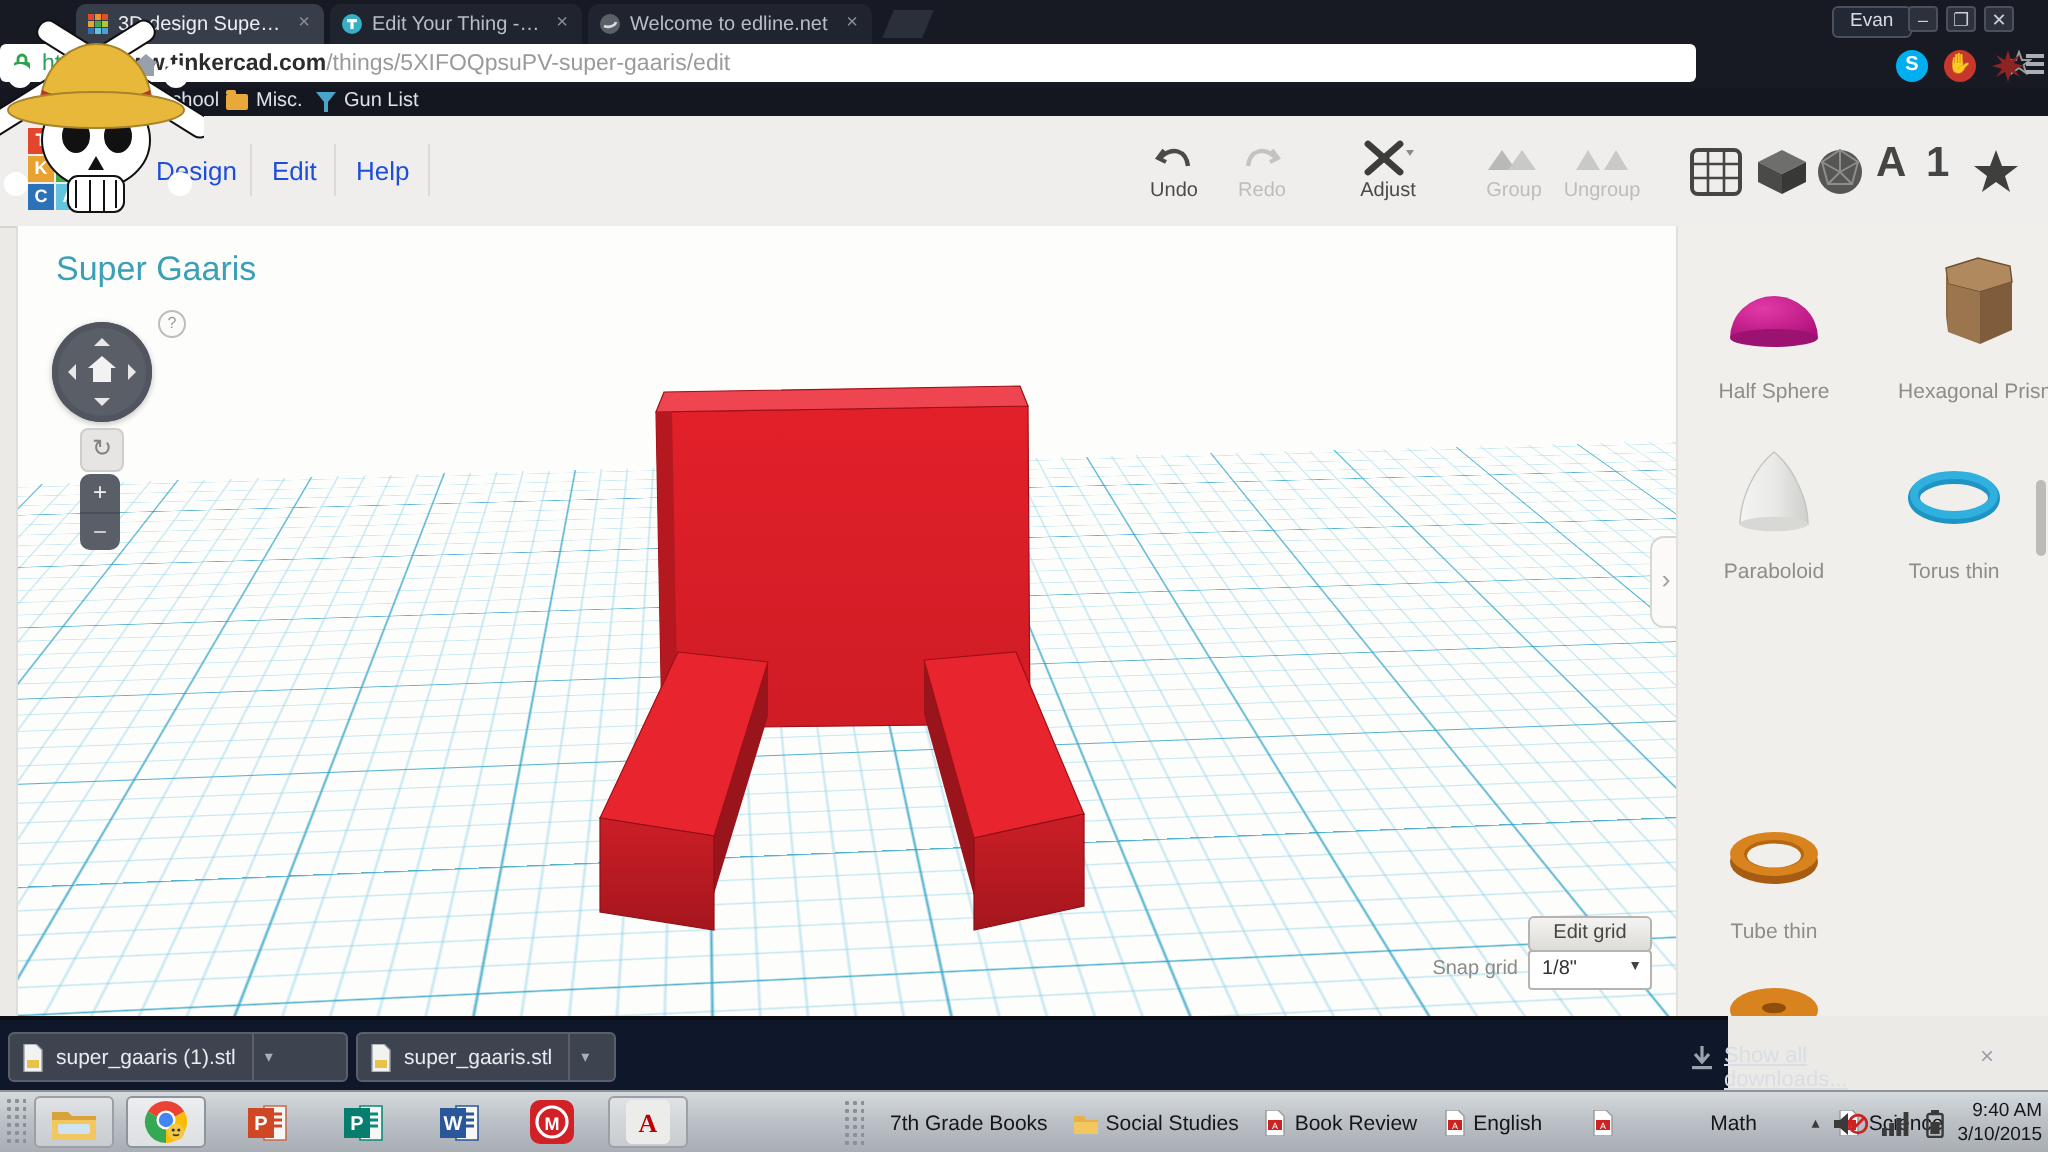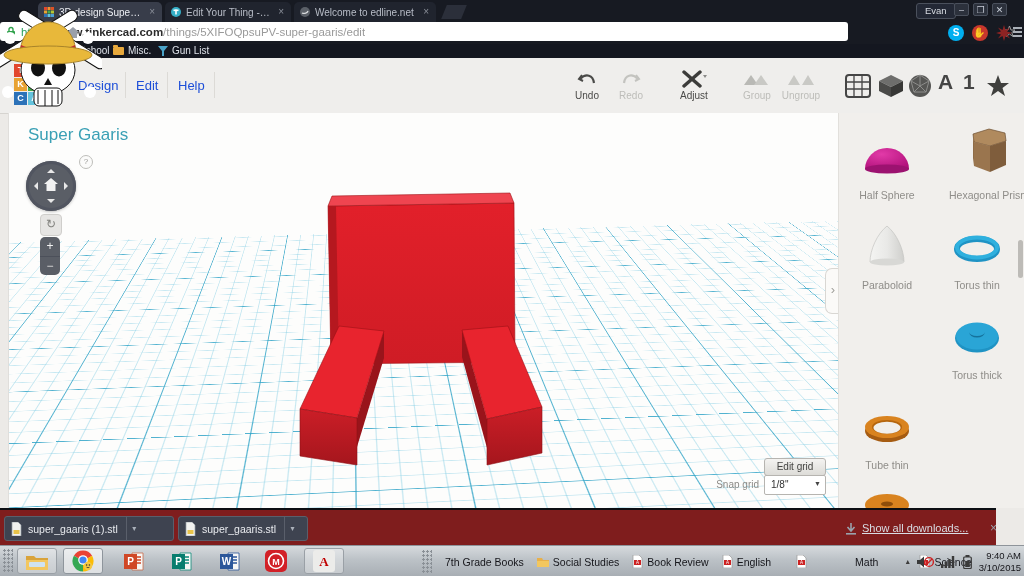--- a/index.html
+++ b/index.html
@@ -82,21 +82,21 @@
            text-align:center;line-height:42px;}
 
   
   #sidebar{left:838px;top:113px;width:186px;height:395px;background:#f1efec;overflow:hidden;
            border-left:1px solid #e2e0dc;box-sizing:border-box;}
   .cell{position:absolute;width:84px;text-align:center;}
   .cell .lbl{font-size:10.5px;color:#8f8d89;margin-top:2px;}
   #sb-scroll{right:1px;top:127px;width:5px;height:38px;border-radius:3px;background:#bdbbb7;}
 
   
-  #dlbar{left:0;top:508px;width:996px;height:37px;background:#7f1d1d;border-top:2px solid #0c0e13;box-sizing:border-box;}
+  #dlbar{left:0;top:508px;width:864px;height:37px;background:#0f172a;border-top:2px solid #0c0e13;box-sizing:border-box;}
   .dl-chip{top:6px;height:23px;background:#3e4350;border:1px solid #5a5f6b;border-radius:3px;
            display:flex;align-items:center;color:#e9ebef;font-size:10.5px;}
   .dl-chip .nm{padding:0 8px 0 6px;}
   .dl-chip .dd{width:15px;align-self:stretch;border-left:1px solid #5a5f6b;color:#aab0ba;font-size:8px;
            display:flex;align-items:center;justify-content:center;}
   #show-all{top:12px;left:862px;color:#d9dde4;font-size:11px;text-decoration:underline;}
   #dl-close{top:11px;left:990px;color:#9aa2ac;font-size:12px;}
 
   
   #taskbar{left:0;top:545px;width:1024px;height:31px;
@@ -379,28 +379,20 @@
     </svg>
     <div class="lbl">Paraboloid</div>
   </div>
   <div class="cell" style="left:96px;top:108px;">
     <svg width="56" height="52">
       <ellipse cx="28" cy="28" rx="20" ry="10" fill="none" stroke="#1f93c4" stroke-width="6"></ellipse>
       <ellipse cx="28" cy="26.5" rx="20" ry="10" fill="none" stroke="#2fb0de" stroke-width="4"></ellipse>
     </svg>
     <div class="lbl">Torus thin</div>
   </div>
-  <div class="cell" style="left:96px;top:198px;">
-    <svg width="56" height="52">
-      <ellipse cx="28" cy="27" rx="22" ry="14.5" fill="#1f93c4"></ellipse>
-      <ellipse cx="28" cy="25" rx="21" ry="13.5" fill="#2aa5d6"></ellipse>
-      <path d="M20,21 A8,4 0 0 0 36,21 A8,5.5 0 0 1 20,21 Z" fill="#15729c"></path>
-    </svg>
-    <div class="lbl">Torus thick</div>
-  </div>
   <div class="cell" style="left:6px;top:288px;">
     <svg width="56" height="52">
       <ellipse cx="28" cy="30" rx="22" ry="11" fill="#a65c12"></ellipse>
       <ellipse cx="28" cy="26" rx="22" ry="11" fill="#d9831f"></ellipse>
       <ellipse cx="28" cy="26" rx="15" ry="7" fill="#b5660f"></ellipse>
       <ellipse cx="28" cy="26.8" rx="13.5" ry="6" fill="#f1efec"></ellipse>
     </svg>
     <div class="lbl">Tube thin</div>
   </div>
   <div class="cell" style="left:6px;top:378px;">

